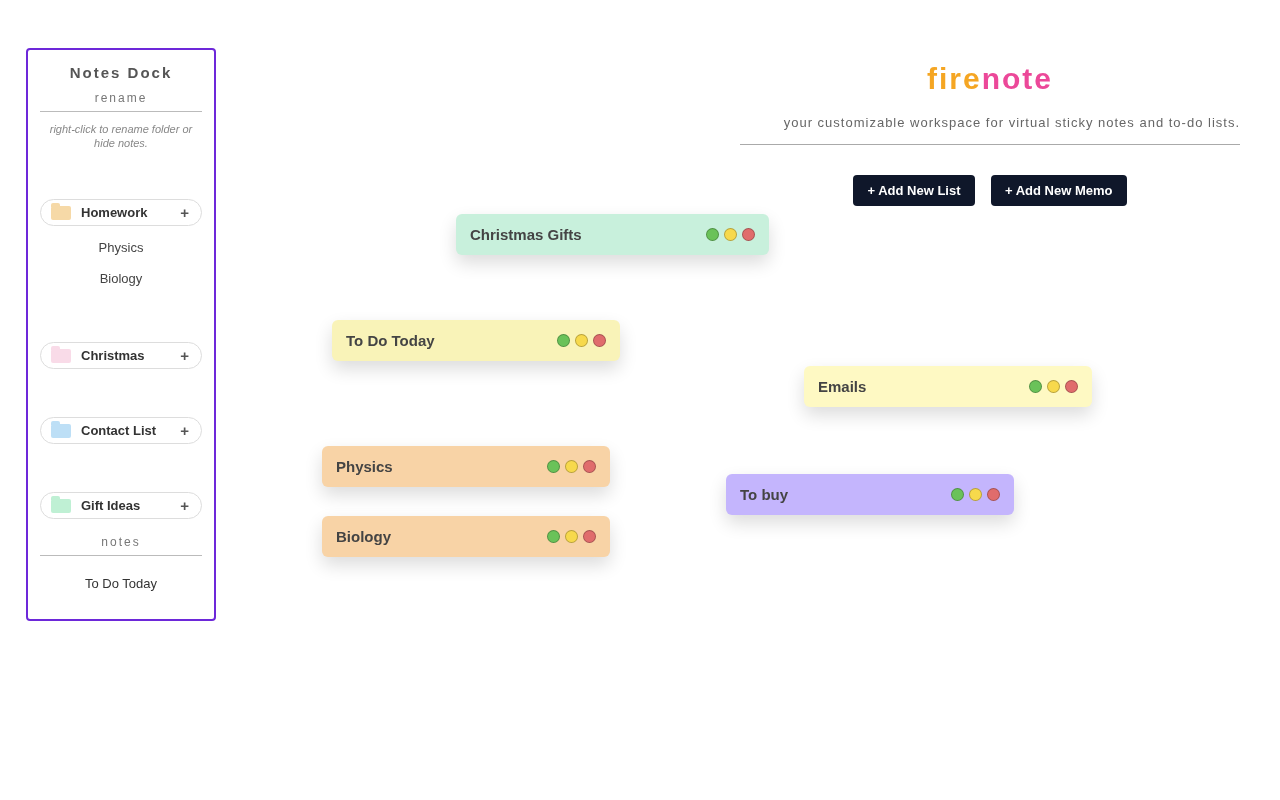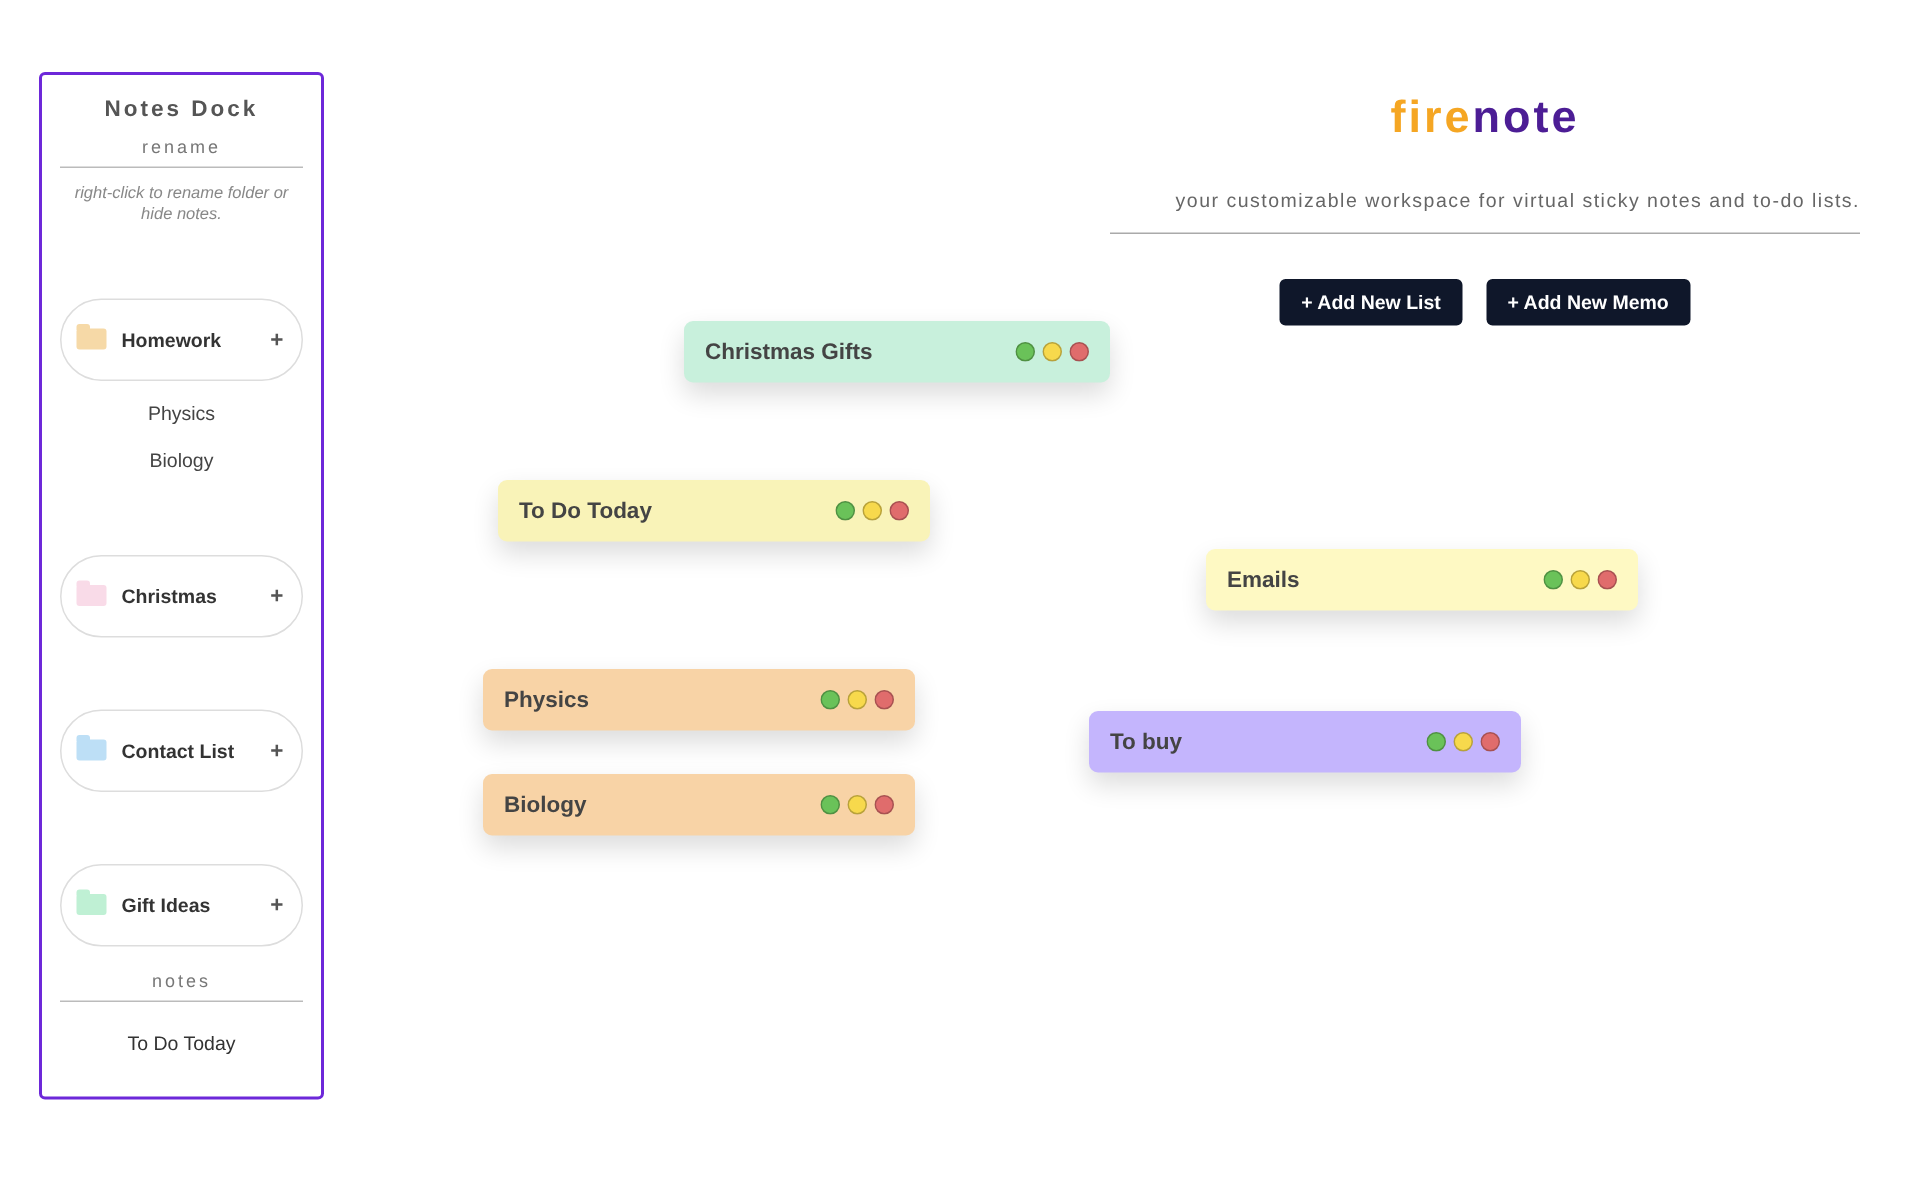--- a/index.html
+++ b/index.html
@@ -40,25 +40,25 @@
     text-align: center;
     font-style: italic;
     font-size: 11px;
     color: #888;
     line-height: 1.3;
     margin-bottom: 18px;
   }
 
   .folder-pill {
     display: flex;
-    align-items: flex-start;
+    align-items: flex-end;
     gap: 10px;
     border: 1px solid #ddd;
     border-radius: 999px;
-    padding: 19px 10px;
+    padding: 5px 10px;
     margin-bottom: 6px;
     background: #fff;
     font-size: 13px;
     cursor: pointer;
     margin-top: 48px;
   }
   .folder-icon {
     width: 20px; height: 14px;
     border-radius: 2px;
     position: relative;
@@ -102,26 +102,26 @@
     width: 500px;
     text-align: right;
   }
   .brand {
     font-size: 30px;
     font-weight: 700;
     letter-spacing: 2px;
     text-align: center;
   }
   .brand .fire { color: #f5a623; }
-  .brand .note { color: #4c1d95; }
+  .brand .note { color: #ec4899; }
   .tagline {
     font-size: 13px;
     letter-spacing: 1px;
     color: #666;
-    margin-top: 30px;
+    margin-top: 19px;
     text-align: right;
   }
   .hero-hr {
     border: none;
     border-top: 1px solid #aaa;
     margin: 14px 0 30px;
     width: 100%;
   }
   .hero-buttons { text-align: center; }
   .btn {
@@ -213,21 +213,21 @@
   </div>
   <div class="tagline">your customizable workspace for virtual sticky notes and to-do lists.</div>
   <hr class="hero-hr">
   <div class="hero-buttons">
     <button class="btn">+ Add New List</button>
     <button class="btn">+ Add New Memo</button>
   </div>
 </div>
 
 <div id="sticky-layer">
-    <div class="sticky" style="left: 456px; top: 214px; width: 284px; background: rgb(200, 240, 220);">
+    <div class="sticky" style="left: 456px; top: 214px; width: 313px; background: rgb(200, 240, 220);">
       <span class="sticky-title">Christmas Gifts</span>
       <span class="dots">
         <span class="dot green"></span>
         <span class="dot yellow"></span>
         <span class="dot red"></span>
       </span>
     </div>
     <div class="sticky" style="left: 332px; top: 320px; width: 288px; background: rgb(249, 243, 184);">
       <span class="sticky-title">To Do Today</span>
       <span class="dots">

